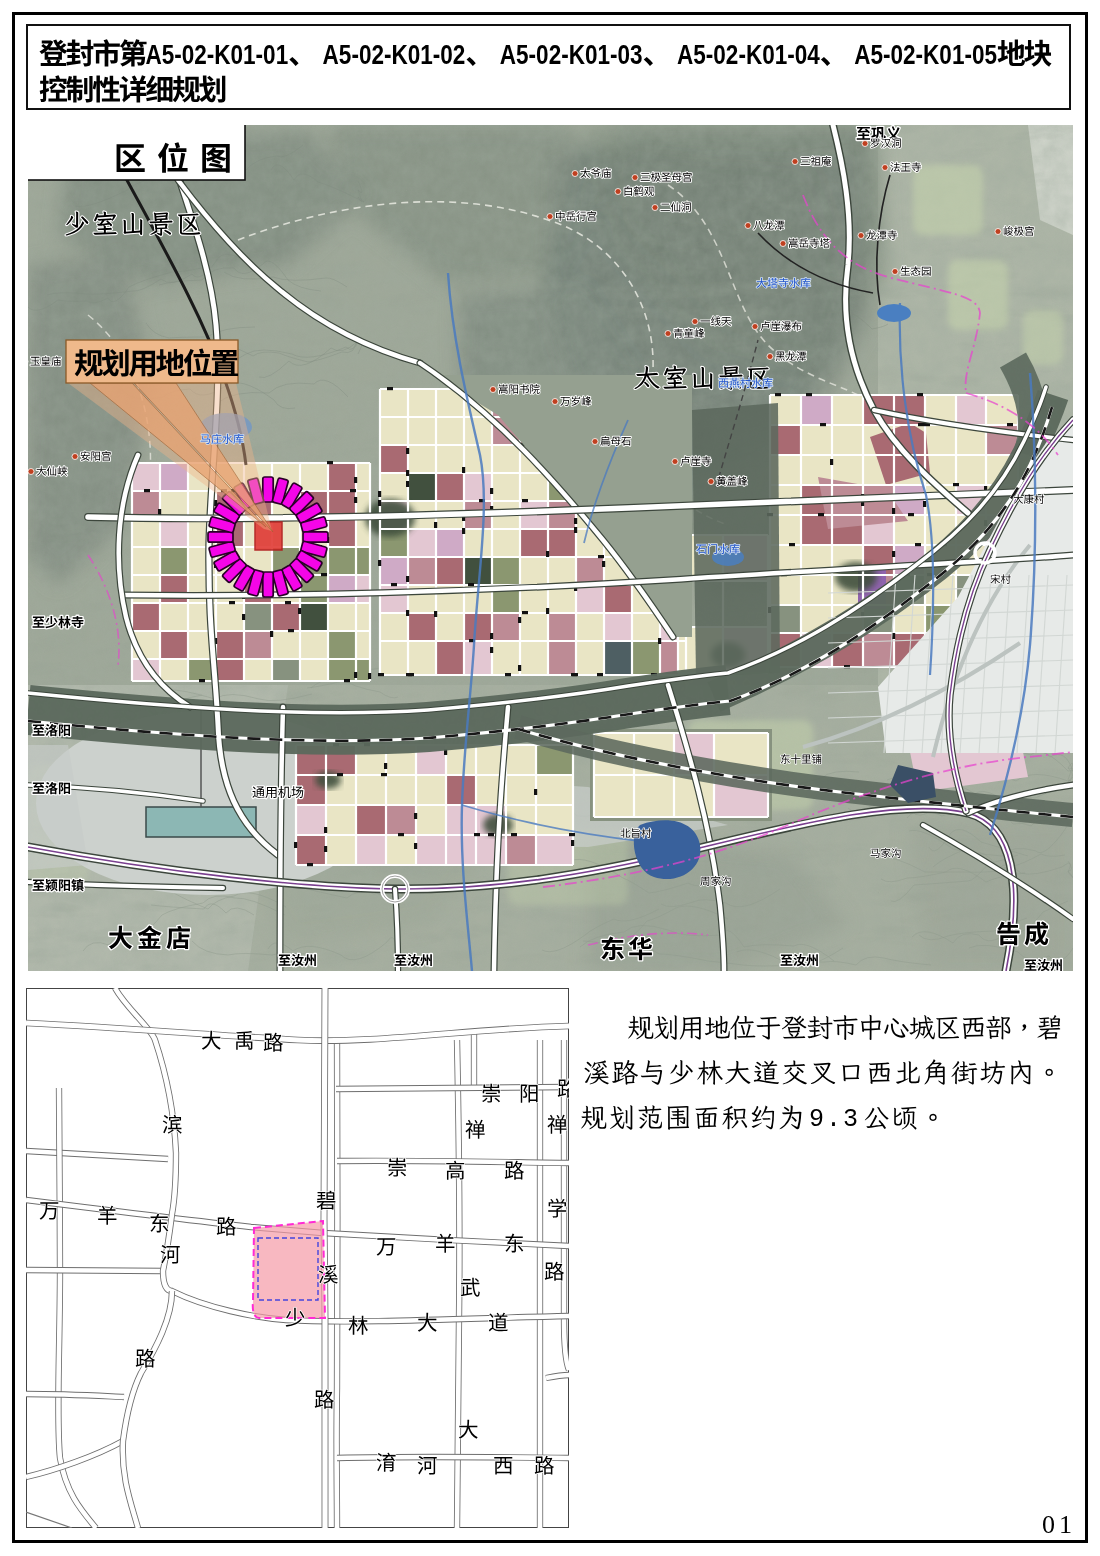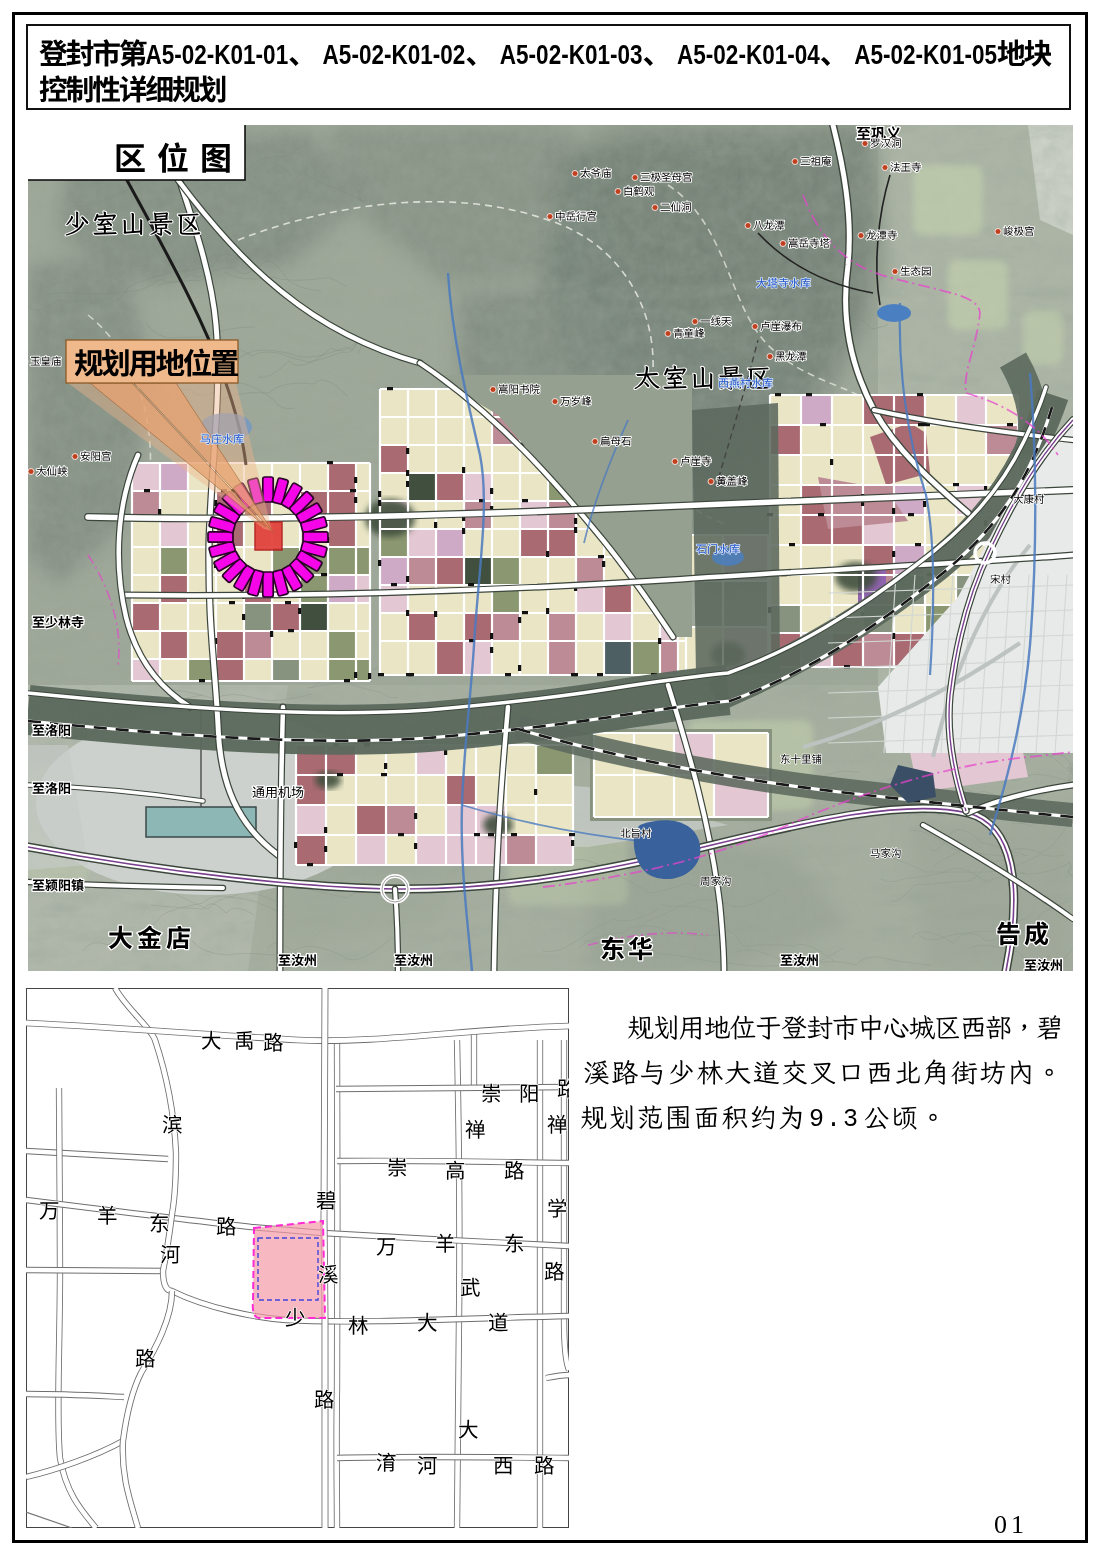--- a/index.html
+++ b/index.html
@@ -1725,21 +1725,21 @@
       <use href="#gk7ea6" transform="translate(174.8 132) scale(0.1072 0.1072)"></use>
       <use href="#gk4e3a" transform="translate(203.1 132) scale(0.1072 0.1072)"></use>
     </g>
     <text x="234" y="131" font-family="Liberation Mono" font-size="25" letter-spacing="2">9.3</text>
     <g fill="#000">
       <use href="#gk516c" transform="translate(288 132) scale(0.1072 0.1072)"></use>
       <use href="#gk9877" transform="translate(316.3 132) scale(0.1072 0.1072)"></use>
       <use href="#gk3002" transform="translate(344.6 132) scale(0.1072 0.1072)"></use>
     </g>
   </svg>
-<div class="abs" style="left:994px;top:1510px;font-family:'Liberation Serif',serif;font-size:26px;letter-spacing:4px;text-align:right;">01</div>
+<div class="abs" style="left:1042px;top:1510px;font-family:'Liberation Serif',serif;font-size:26px;letter-spacing:4px;text-align:right;">01</div>
 <svg width="0" height="0" style="position:absolute">
     <defs>
       <path id="gb767b" d="M80-82L167-82L167-61L80-61ZM82-130L82-120L170-120L170-130C178-121 187-113 196-106L55-106C65-113 74-121 82-130ZM66-31C70-24 74-16 76-8L15-8L15 17L236 17L236-8L172-8C176-15 180-23 184-32L160-37L199-37L199-104C208-98 217-93 226-88C231-96 240-108 247-114C232-120 217-128 204-139C216-146 228-156 238-166L216-181C209-173 198-162 187-154C183-158 179-163 176-167C187-175 200-184 211-194L188-210C182-203 172-194 163-186C158-194 153-203 150-212L123-204C132-182 143-163 156-146L96-146C107-160 116-176 123-194L103-204L98-203L24-203L24-179L84-179C78-170 72-162 65-153C58-160 46-168 36-174L20-157C29-151 40-143 47-136C34-125 19-115 4-109C10-104 19-93 23-87C32-91 41-96 49-102L49-37L86-37ZM94-8L106-12C104-19 100-29 94-37L155-37C152-28 147-17 142-8Z"></path>
       <path id="gb5c01" d="M133-102C141-83 150-59 154-44L182-56C177-70 166-94 158-111ZM190-210L190-157L130-157L130-128L190-128L190-12C190-8 188-7 183-7C179-7 166-7 152-7C156 1 161 14 163 22C183 22 197 21 206 16C216 11 219 3 219-12L219-128L241-128L241-157L219-157L219-210ZM55-212L55-184L18-184L18-157L55-157L55-132L11-132L11-105L126-105L126-132L84-132L84-157L121-157L121-184L84-184L84-212ZM7-17L11 13C43 8 88 2 130-4L129-32L84-26L84-51L123-51L123-78L84-78L84-100L55-100L55-78L16-78L16-51L55-51L55-22C37-20 21-18 7-17Z"></path>
       <path id="gb5e02" d="M99-206C103-198 108-188 112-178L11-178L11-149L108-149L108-121L32-121L32-4L62-4L62-92L108-92L108 21L140 21L140-92L190-92L190-37C190-34 188-32 184-32C180-32 166-32 153-33C157-25 162-12 163-4C182-4 197-4 208-8C218-13 221-22 221-36L221-121L140-121L140-149L240-149L240-178L147-178C143-188 135-204 128-215Z"></path>
       <path id="gb7b2c" d="M150-214C144-192 131-170 116-156C122-153 133-147 140-143L80-143L105-152C103-158 99-164 96-172L128-172L128-193L70-193C72-198 74-202 76-207L49-214C41-192 26-169 9-155C15-152 25-146 31-142L31-118L108-118L108-104L40-104C38-82 35-57 31-40L85-40C65-24 38-10 12-2C18 4 27 14 31 21C58 11 86-6 108-26L108 22L137 22L137-40L197-40C196-26 194-19 191-16C189-14 186-14 182-14C178-14 168-14 157-15C162-8 165 4 166 12C178 12 190 12 197 12C205 11 211 9 216 3C223-4 226-20 228-54C229-57 229-64 229-64L137-64L137-79L217-79L217-143L192-143L218-153C215-158 211-165 206-172L241-172L241-193L174-193C176-198 178-203 179-208ZM66-79L108-79L108-64L64-64ZM137-118L187-118L187-104L137-104ZM36-143C43-151 51-160 58-172L66-172C71-162 76-150 78-143ZM143-143C150-150 157-160 164-172L174-172C180-162 188-151 192-143Z"></path>
       <path id="gb3001" d="M64 17L90-6C78-21 54-46 36-60L10-38C27-23 48-2 64 17Z"></path>
       <path id="gb5730" d="M105-188L105-122L80-112L92-85L105-91L105-26C105 8 115 18 149 18C157 18 194 18 202 18C232 18 240 6 244-30C236-32 225-36 218-40C216-15 214-9 200-9C192-9 159-9 151-9C136-9 134-12 134-26L134-104L154-112L154-36L182-36L182-125L204-134C204-98 204-80 203-76C202-72 201-71 198-71C196-71 190-71 186-71C189-65 191-54 192-46C200-46 211-46 218-50C226-53 230-59 231-70C232-81 233-111 233-158L234-164L213-171L208-168L203-164L182-155L182-212L154-212L154-143L134-134L134-188ZM5-43L17-13C40-24 69-37 96-50L89-77L66-67L66-126L91-126L91-154L66-154L66-209L38-209L38-154L8-154L8-126L38-126L38-56C26-50 14-46 5-43Z"></path>
       <path id="gb5757" d="M194-100L166-100C166-107 166-114 166-121L166-145L194-145ZM137-210L137-173L100-173L100-145L137-145L137-121C137-114 137-107 136-100L94-100L94-72L132-72C124-44 107-18 67 0C74 5 84 16 88 23C130 3 150-26 159-57C172-21 191 7 222 23C226 15 236 2 242-4C213-16 193-41 182-72L238-72L238-100L222-100L222-173L166-173L166-210ZM6-47L18-17C41-28 69-41 95-54L88-80L66-71L66-126L90-126L90-154L66-154L66-209L38-209L38-154L11-154L11-126L38-126L38-59C26-54 15-50 6-47Z"></path>
       <path id="gb63a7" d="M168-131C184-118 206-100 217-89L235-109C224-120 201-137 186-149ZM35-213L35-168L10-168L10-140L35-140L35-88L6-80L12-50L35-58L35-13C35-10 34-9 31-9C28-9 19-9 10-9C14-1 17 11 18 18C34 18 45 18 52 13C60 8 62 1 62-13L62-68L88-78L83-104L62-97L62-140L84-140L84-168L62-168L62-213ZM135-148C124-134 106-120 90-110C95-105 102-94 106-88L101-88L101-62L147-62L147-12L82-12L82 14L243 14L243-12L178-12L178-62L225-62L225-88L108-88C127-100 147-120 160-138ZM141-207C144-200 148-192 150-184L90-184L90-138L117-138L117-158L211-158L211-139L239-139L239-184L182-184C179-192 174-204 170-214Z"></path>

